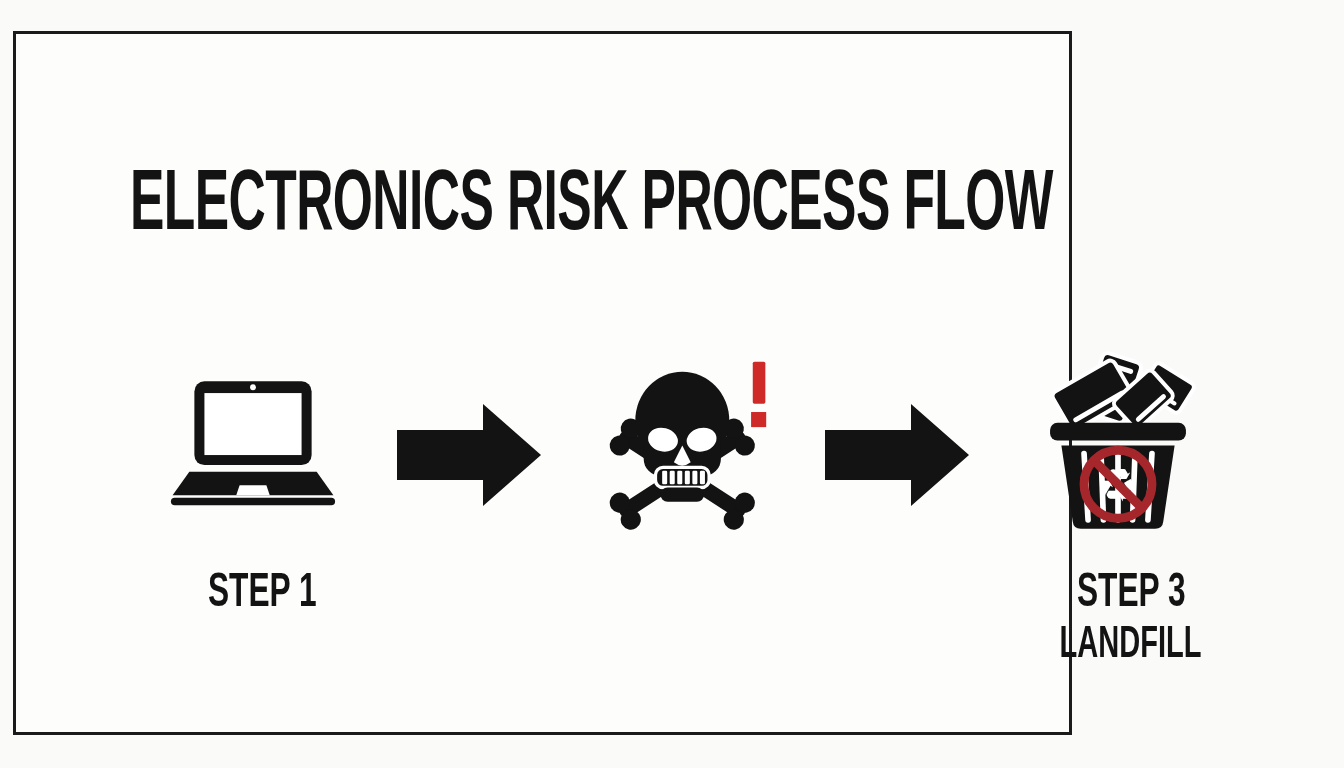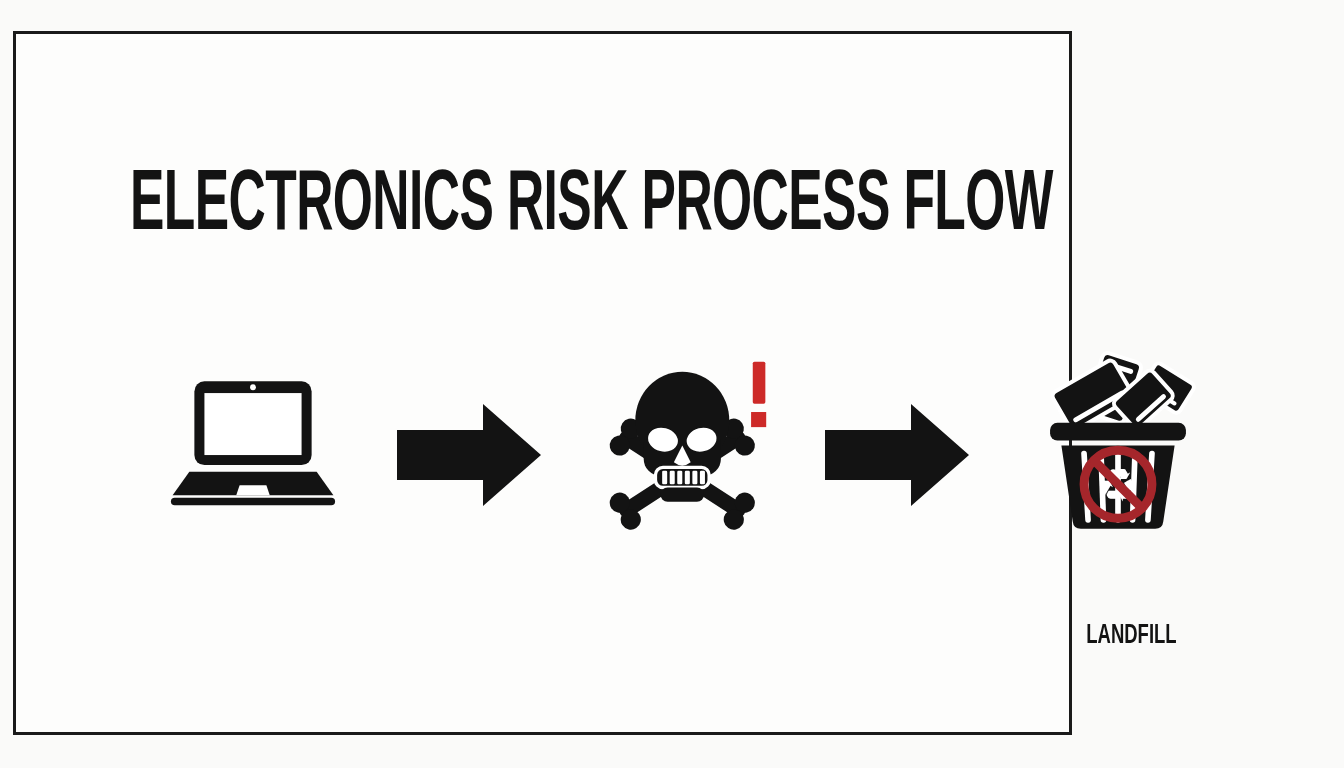--- a/index.html
+++ b/index.html
@@ -57,21 +57,21 @@
     white-space:nowrap;
   }
   .step-label .squeeze{
     display:inline-block;
     transform:scaleX(0.66);
     transform-origin:center top;
   }
   .l1{left:136px;}
   .l2{left:562px;}
   .l3{left:1005px;}
-  .sub{left:1005px;top:586px;font-size:28px;}
+  .sub{left:1005px;top:586px;font-size:44px;}
 
   
   .f-ink{fill:var(--ink);}
   .f-paper{fill:#ffffff;}
   .f-alert{fill:var(--alert-red);}
   .s-paper{stroke:#ffffff;}
   .s-prohib{stroke:var(--prohibition-red);fill:none;}
   .l-prohib{stroke:var(--prohibition-red);}
 </style>
 </head>
@@ -166,15 +166,17 @@
       <line x1="121" y1="128" x2="118" y2="210"></line>
       <line x1="142" y1="128" x2="137" y2="210"></line>
     </g>
     <g>
       <text class="f-paper" x="100" y="168" text-anchor="middle" dominant-baseline="central" font-family="DejaVu Sans, sans-serif" font-size="56">♻</text>
       <circle class="s-prohib" cx="100" cy="166" r="42" stroke-width="11"></circle>
       <line class="l-prohib" x1="71" y1="137" x2="129" y2="195" stroke-width="11" stroke-linecap="round"></line>
     </g>
   </svg>
 
+  <div class="step-label l1"><span class="squeeze">STEP 1</span></div>
+  <div class="step-label l3"><span class="squeeze">STEP 3</span></div>
   <div class="step-label sub"><span class="squeeze">LANDFILL</span></div>
 
 </div>
 
 </body></html>

